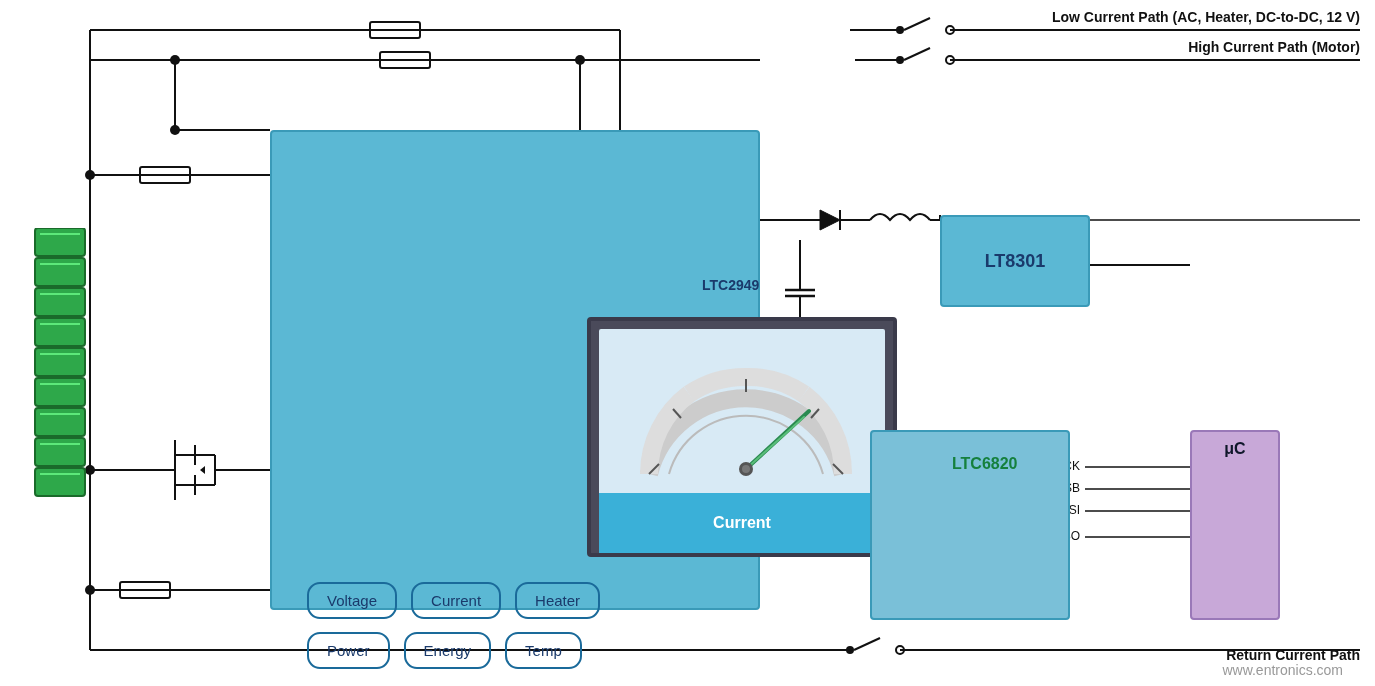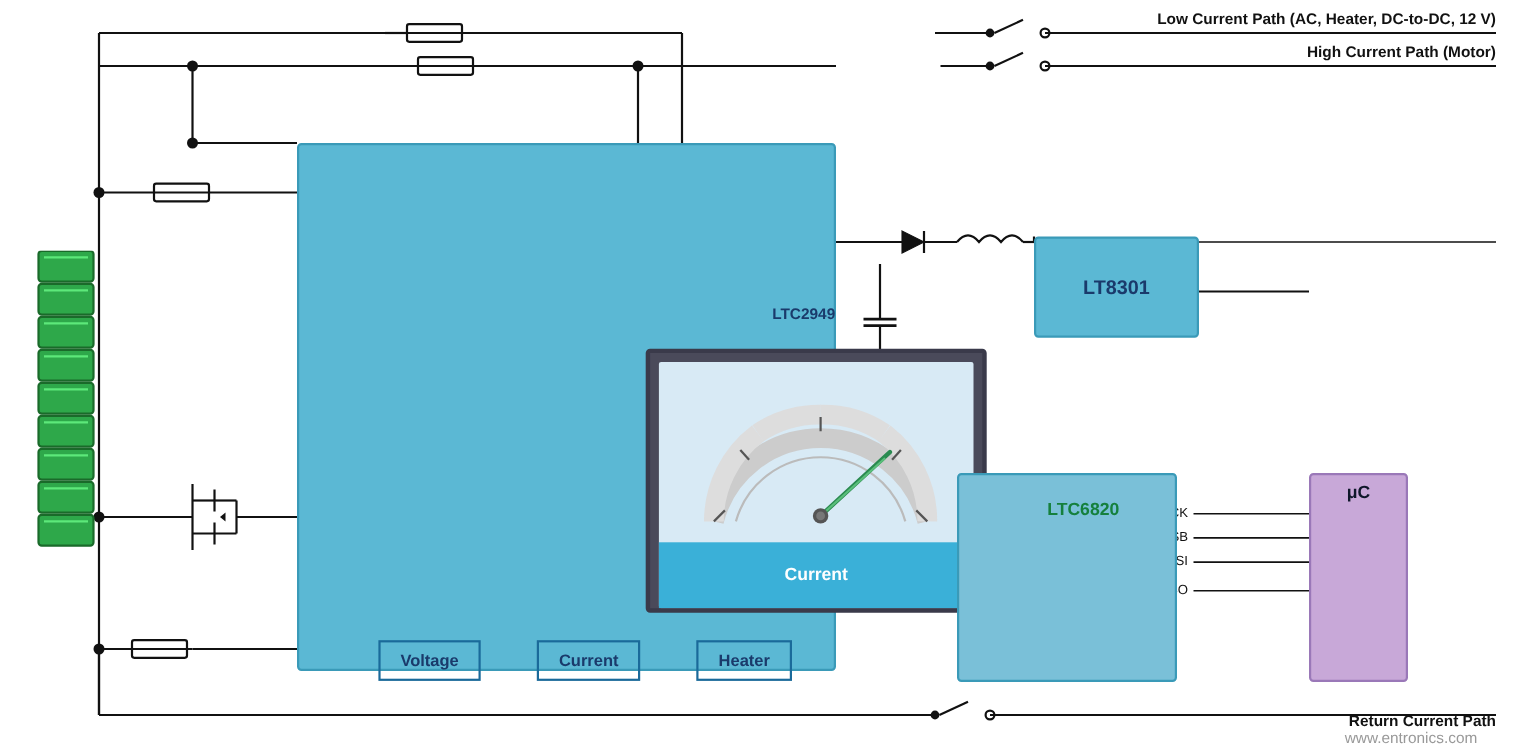--- a/index.html
+++ b/index.html
@@ -92,25 +92,24 @@
       display: flex;
       gap: 14px;
       position: absolute;
     }
 
     .btn-measure {
       border: 2px solid #1a6a9a;
       background: transparent;
       color: #1a3a6b;
       font-size: 15px;
-      font-weight: bold;
+      font-weight: normal;
       padding: 8px 18px;
-      border-radius: 0;
+      border-radius: 13px;
       cursor: pointer;
-      margin-left: 37px;
     }
 
     
     .lt8301-box {
       position: absolute;
       top: 215px;
       left: 940px;
       width: 150px;
       height: 92px;
       background: #5bb8d4;
@@ -382,20 +381,25 @@
         </div>
       </div>
     </div>
 
     <div class="btn-row" style="top: 450px; left: 35px;">
       <button class="btn-measure">Voltage</button>
       <button class="btn-measure">Current</button>
       <button class="btn-measure">Heater</button>
     </div>
 
+    <div class="btn-row" style="top: 500px; left: 35px;">
+      <button class="btn-measure">Power</button>
+      <button class="btn-measure">Energy</button>
+      <button class="btn-measure">Temp</button>
+    </div>
   </div>
 
   <div class="lt8301-box">
     <span class="lt8301-label">LT8301</span>
   </div>
 
   <div class="ltc6820-box">
   </div>
   <div class="ltc6820-label">LTC6820</div>
 

